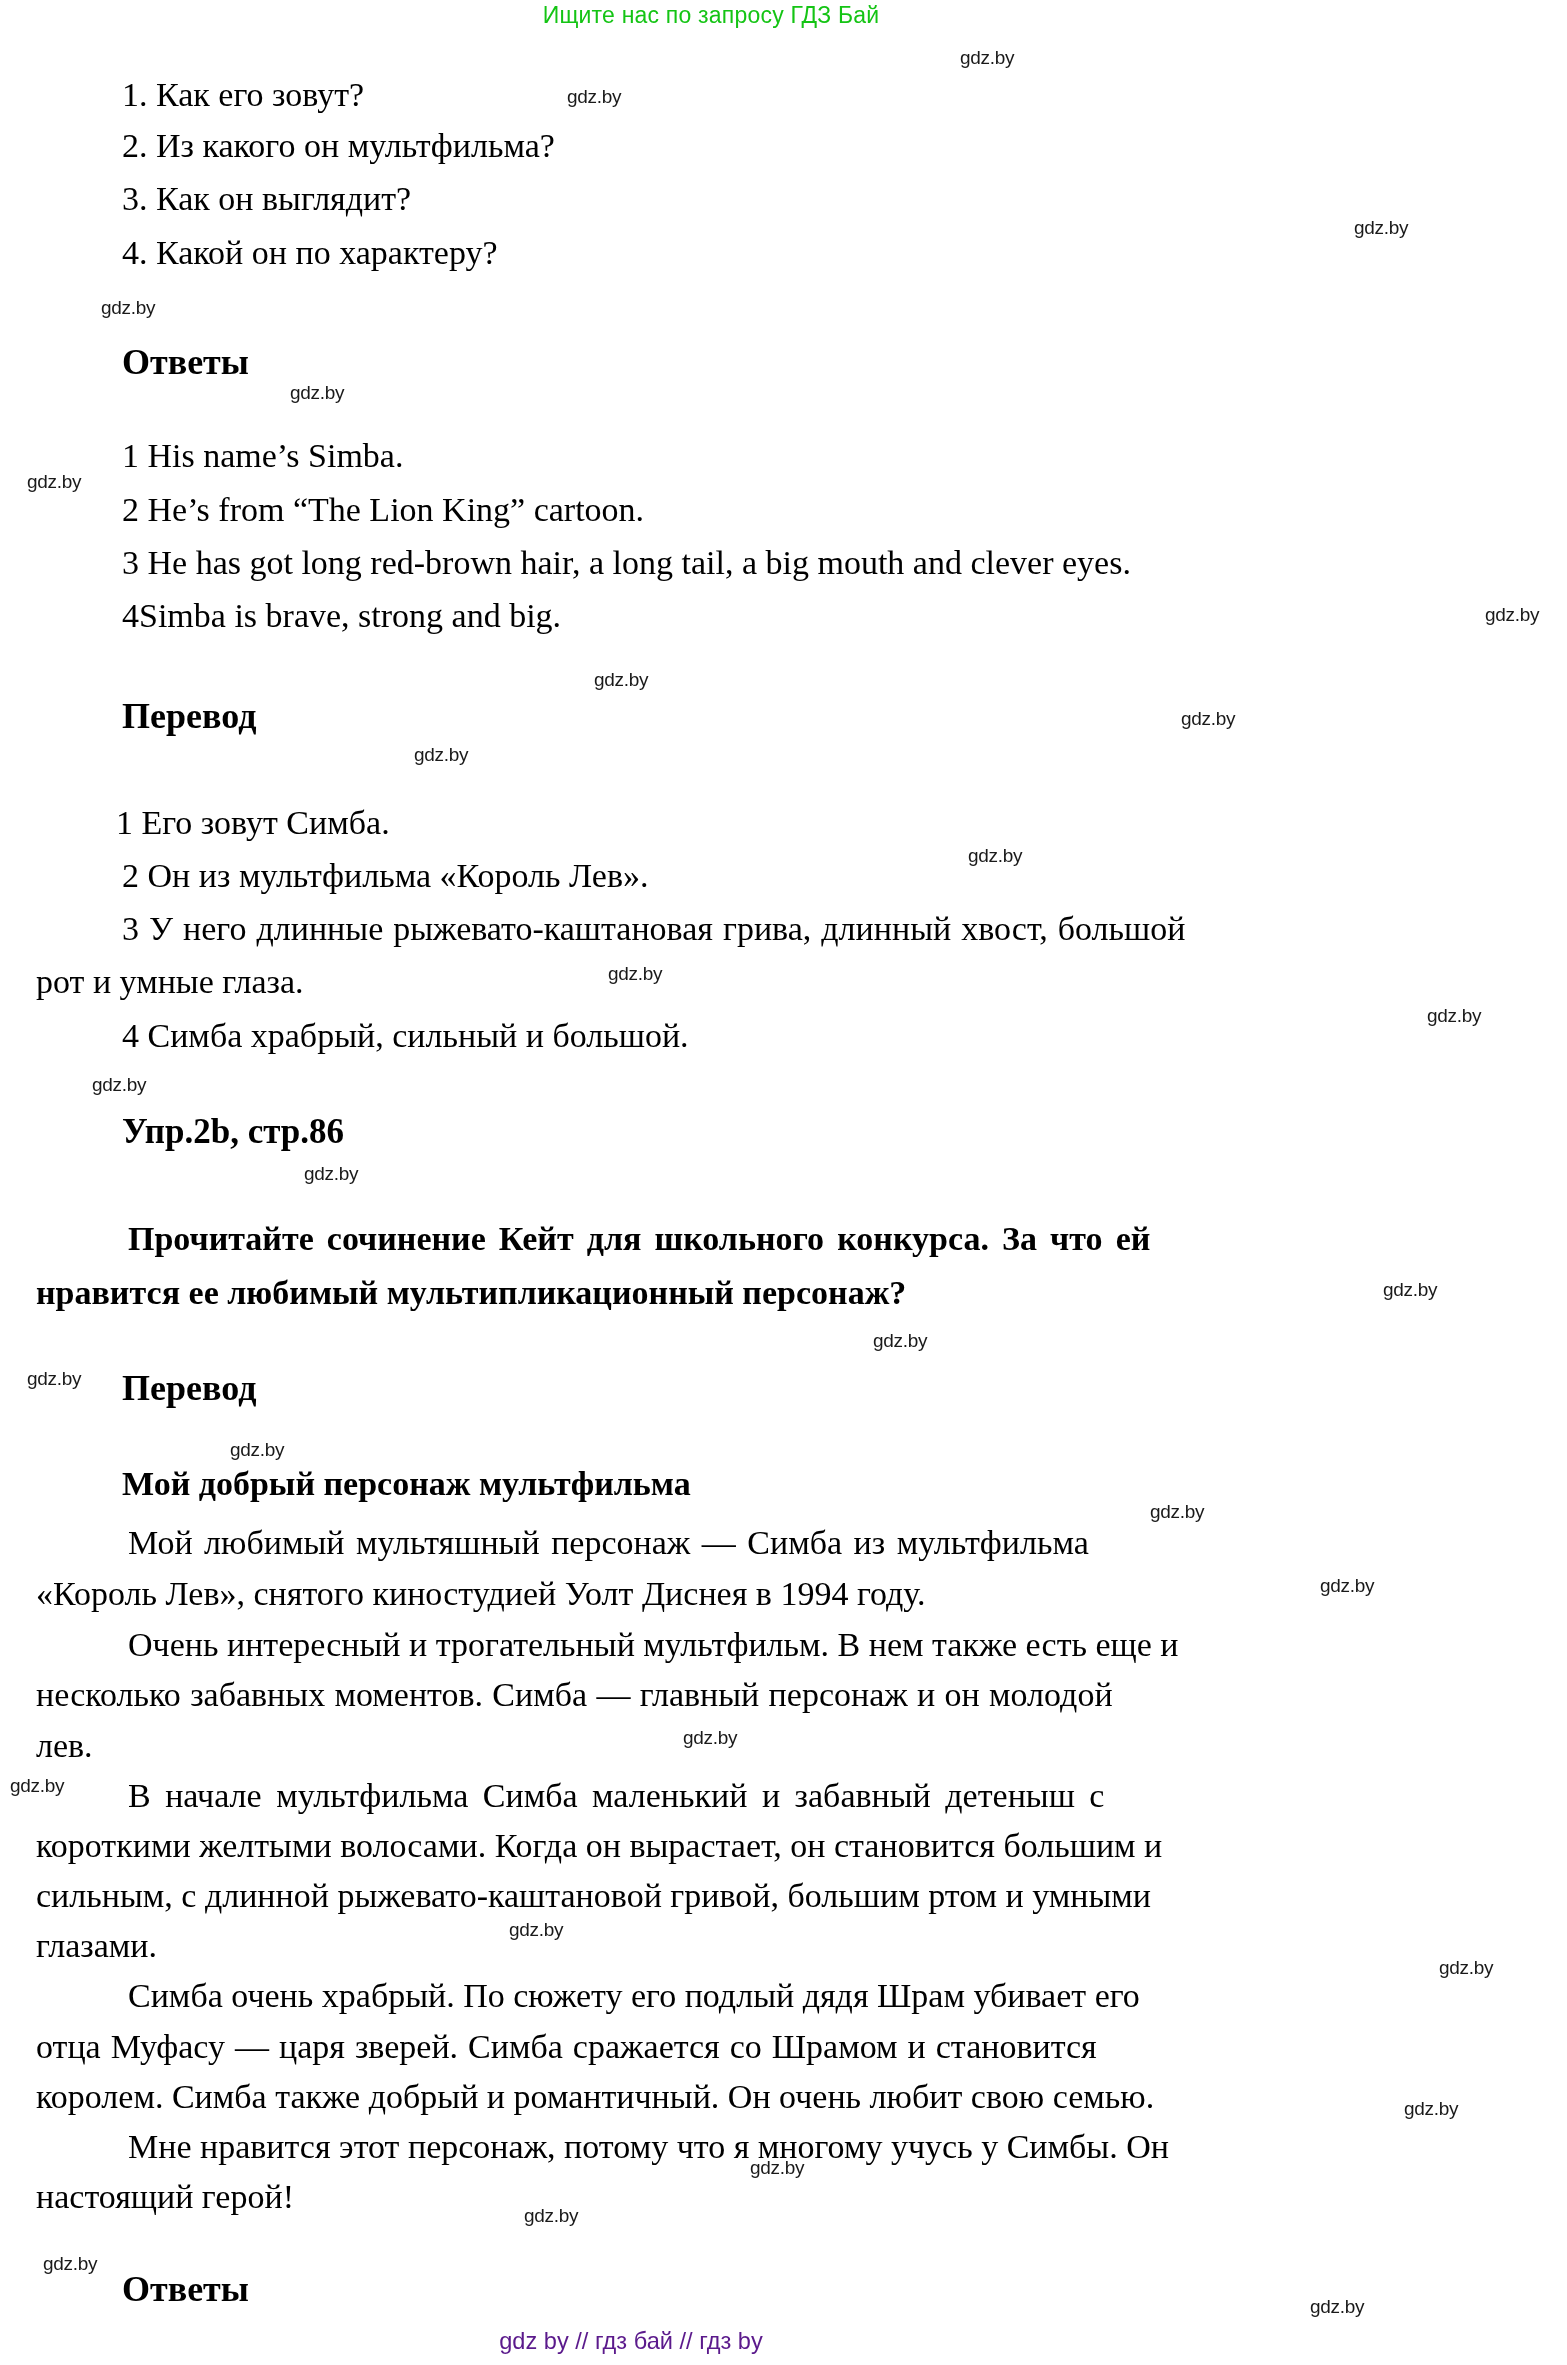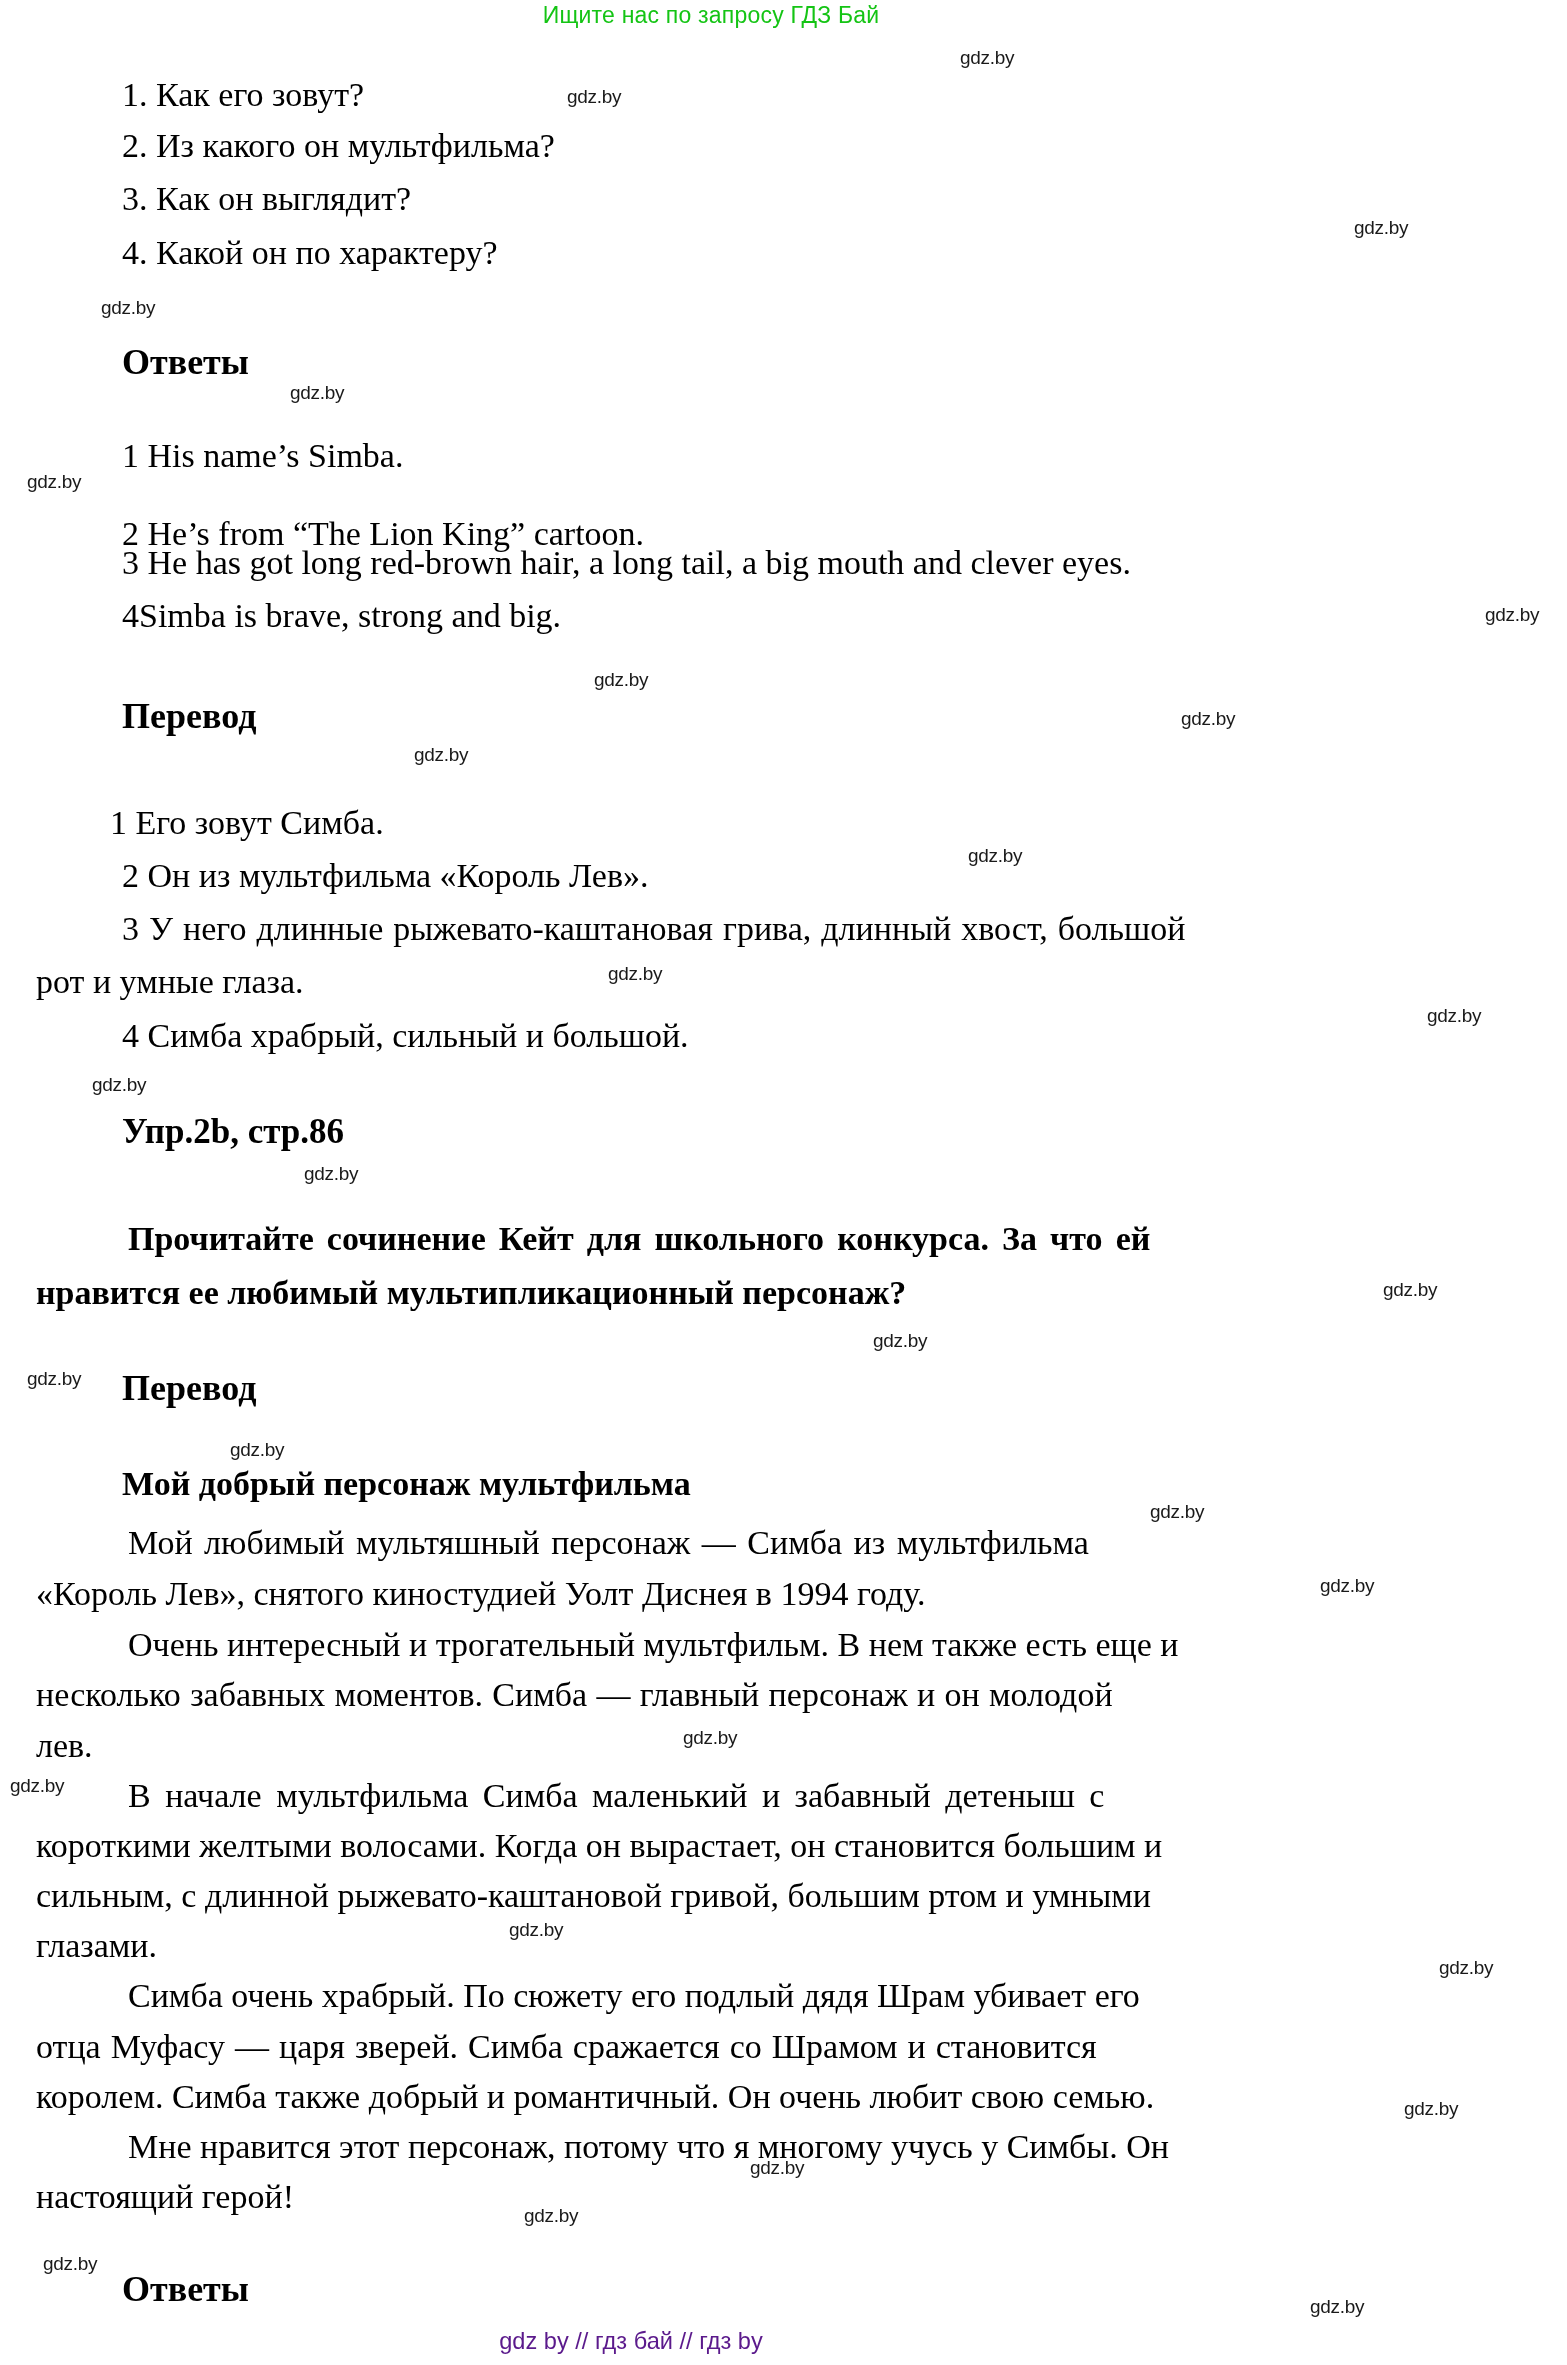--- a/index.html
+++ b/index.html
@@ -82,27 +82,27 @@
   <div class="content">
 
     <div class="ln" style="left:122px; top:78px;">1. Как его зовут?</div>
     <div class="ln" style="left:122px; top:129px;">2. Из какого он мультфильма?</div>
     <div class="ln" style="left:122px; top:182px;">3. Как он выглядит?</div>
     <div class="ln" style="left:122px; top:236px;">4. Какой он по характеру?</div>
 
     <div class="ln b" style="left:122px; top:344px; font-size:36px;">Ответы</div>
 
     <div class="ln" style="left:122px; top:439px;">1 His name’s Simba.</div>
-    <div class="ln" style="left:122px; top:493px;margin-top:24px;">2 He’s from “The Lion King” cartoon.</div>
+    <div class="ln" style="left:122px; top:493px;">2 He’s from “The Lion King” cartoon.</div>
     <div class="ln" style="left:122px; top:546px;">3 He has got long red-brown hair, a long tail, a big mouth and clever eyes.</div>
     <div class="ln" style="left:122px; top:599px;">4Simba is brave, strong and big.</div>
 
     <div class="ln b" style="left:122px; top:698px; font-size:36px;">Перевод</div>
 
-    <div class="ln" style="left:110px; top:806px;">1 Его зовут Симба.</div>
+    <div class="ln" style="left:116px; top:806px;">1 Его зовут Симба.</div>
     <div class="ln" style="left:122px; top:859px;">2 Он из мультфильма «Король Лев».</div>
     <div class="ln" style="left:122px; top:912px; word-spacing:1.5px;">3 У него длинные рыжевато-каштановая грива, длинный хвост, большой</div>
     <div class="ln" style="left:36px; top:965px;">рот и умные глаза.</div>
     <div class="ln" style="left:122px; top:1019px;">4 Симба храбрый, сильный и большой.</div>
 
     <div class="ln b" style="left:122px; top:1114px; font-size:35px;">Упр.2b, стр.86</div>
 
     <div class="ln b" style="left:128px; top:1222px; word-spacing:4.6px;">Прочитайте  сочинение  Кейт  для  школьного  конкурса.  За  что  ей</div>
     <div class="ln b" style="left:36px; top:1276px;">нравится ее любимый мультипликационный персонаж?</div>
 

